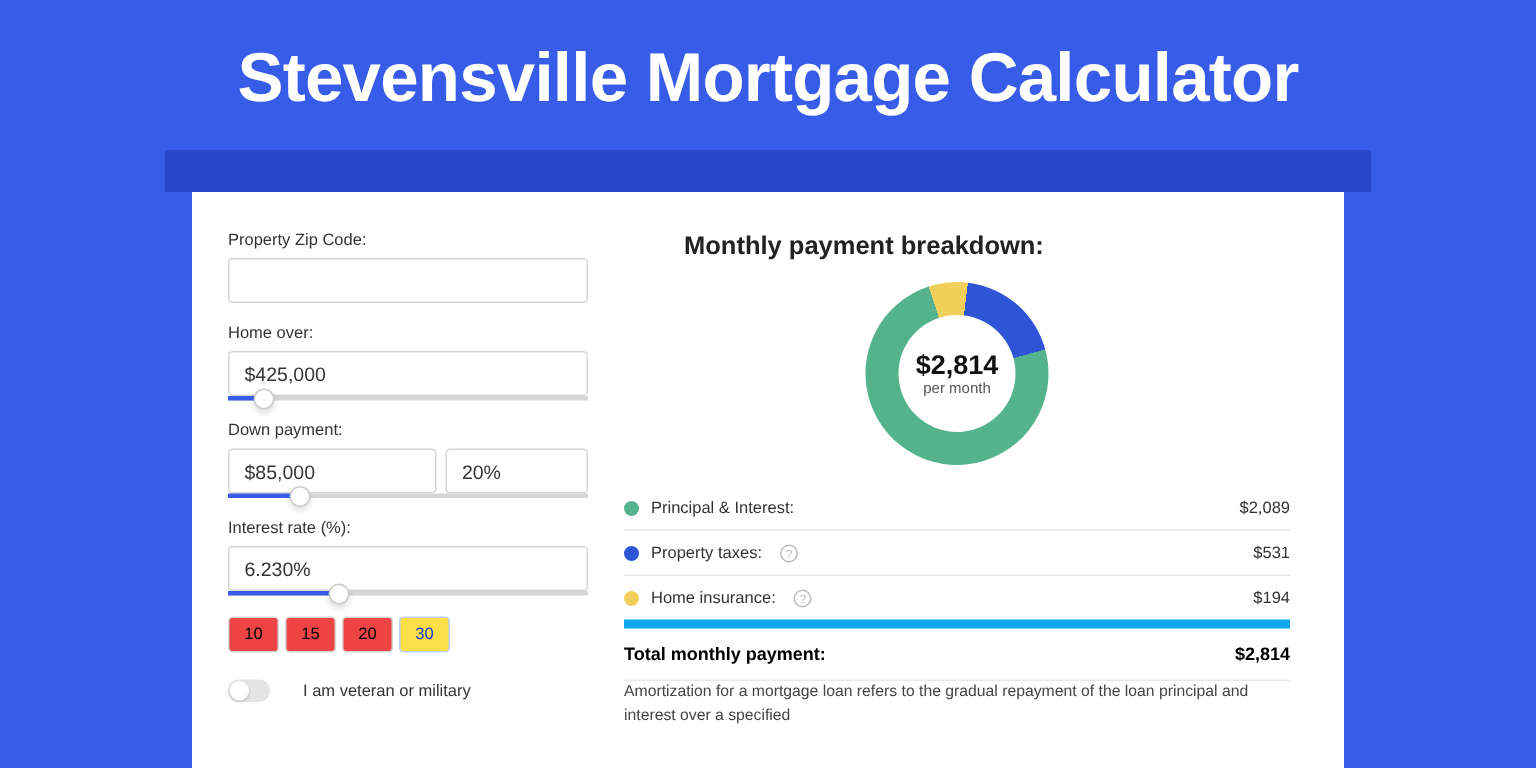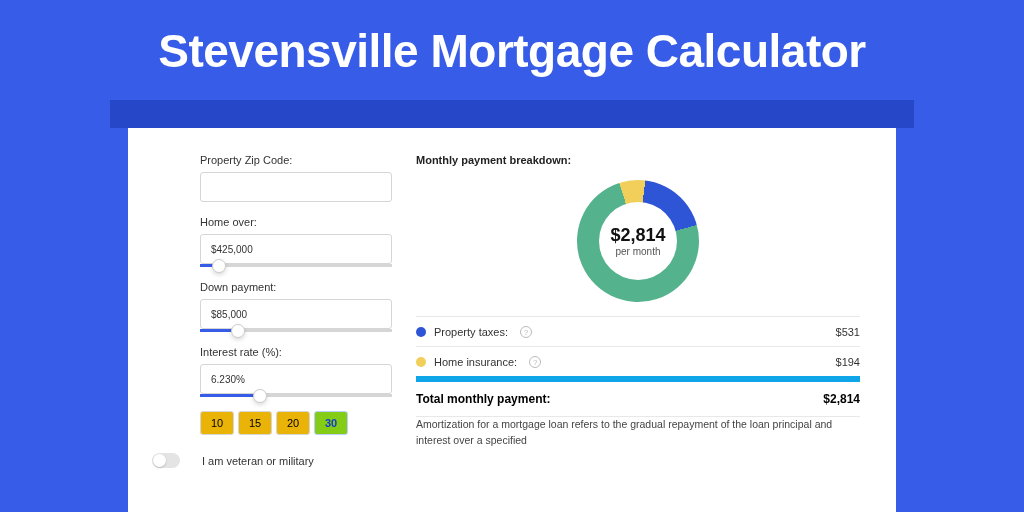--- a/index.html
+++ b/index.html
@@ -35,21 +35,21 @@
   .left { width: 240px; flex: 0 0 240px; }
   .right { flex: 1; }
 
   .lbl { font-size: 11px; color: #333; margin-bottom: 6px; }
   .input {
     width: 100%;
     height: 30px;
     border: 1px solid #d6d6d6;
     border-radius: 3px;
     background: #fff;
-    font-size: 10px;
+    font-size: 13px;
     padding: 0 10px;
     color: #333;
   }
   .row2 { display: flex; gap: 6px; }
   .row2 .input:first-child { flex: 1.6; }
   .row2 .input:last-child { flex: 1; }
 
   .slider {
     width: 100%;
     height: 3px;
@@ -65,55 +65,55 @@
   .slider .thumb {
     position: absolute;
     top: 50%;
     width: 14px; height: 14px;
     background: #fff;
     border: 1px solid #ccc;
     border-radius: 50%;
     transform: translate(-50%, -50%);
     box-shadow: 0 2px 4px rgba(0,0,0,0.15);
   }
-  .block { margin-bottom: 14px; margin-left: 48px; }
+  .block { margin-bottom: 14px; }
 
   .period-row { display: flex; gap: 4px; }
   .period-btn {
     width: 34px; height: 24px;
     border: 1px solid #d6d6d6;
     border-radius: 3px;
-    background: #eab308;
+    background: #ef4444;
     font-size: 11px;
     display: flex;
     align-items: center;
     justify-content: center;
     cursor: pointer;
   }
-  .period-btn.sel { background: #84cc16; color: #103bd1; border-color: #bcd0ff; font-weight: 700; }
+  .period-btn.sel { background: #fde047; color: #103bd1; border-color: #bcd0ff; font-weight: 400; }
 
   .toggle-row { display: flex; align-items: center; gap: 22px; margin-top: 18px; }
   .toggle {
     width: 28px; height: 15px;
     background: #e4e4e4;
     border-radius: 999px;
     position: relative;
   }
   .toggle::after {
     content: '';
     position: absolute;
     left: 1px; top: 1px;
     width: 13px; height: 13px;
     background: #fff;
     border-radius: 50%;
     box-shadow: 0 1px 2px rgba(0,0,0,0.2);
   }
   .toggle-lbl { font-size: 11px; color: #333; }
 
-  .sect-title { font-size: 11px; font-weight: 700; margin-bottom: 10px; color: #222; }
+  .sect-title { font-size: 17px; font-weight: 700; margin-bottom: 10px; color: #222; margin-left: 40px; }
   .donut-wrap { display:flex; justify-content:center; padding: 4px 0 14px 0; }
   .donut { position: relative; width: 122px; height: 122px; }
   .donut-ring {
     width: 100%; height: 100%;
     border-radius: 50%;
     background: conic-gradient(
       var(--c1) 0deg var(--a1),
       var(--c2) var(--a1) var(--a2),
       var(--c3) var(--a2) 360deg
     );
@@ -166,20 +166,21 @@
       <div class="slider">
         <div class="fill" style="width: 10%;"></div>
         <div class="thumb" style="left: 10%;"></div>
       </div>
     </div>
 
     <div class="block">
       <div class="lbl">Down payment:</div>
       <div class="row2">
         <input class="input" type="text" value="$85,000" style="">
+        <input class="input" type="text" value="20%" style="">
       </div>
       <div class="slider">
         <div class="fill" style="width: 20%;"></div>
         <div class="thumb" style="left: 20%;"></div>
       </div>
     </div>
 
     <div class="block">
       <div class="lbl">Interest rate (%):</div>
       <input class="input" type="text" value="6.230%" style="">
@@ -212,20 +213,27 @@
       <div class="donut">
         <div class="donut-ring" style="--c1: #f2cf5b; --a1: 24.818763326226012deg; --c2: #2e55d6; --a2: 92.75053304904051deg; --c3: #54b28d; transform: rotate(-18deg);"></div>
         <div class="donut-hole">
           <div class="donut-val">$2,814</div>
           <div class="donut-sub">per month</div>
         </div>
       </div>
     </div>
 
     <div class="legend">
+      <div class="leg-row">
+        <div class="leg-left">
+          <span class="dot" style="background: rgb(84, 178, 141);"></span>
+          <span>Principal &amp; Interest:</span>
+        </div>
+        <div class="leg-val">$2,089</div>
+      </div>
       <hr class="hr">
       <div class="leg-row">
         <div class="leg-left">
           <span class="dot" style="background: rgb(46, 85, 214);"></span>
           <span>Property taxes:</span>
           <span class="info">?</span>
         </div>
         <div class="leg-val">$531</div>
       </div>
       <hr class="hr">

